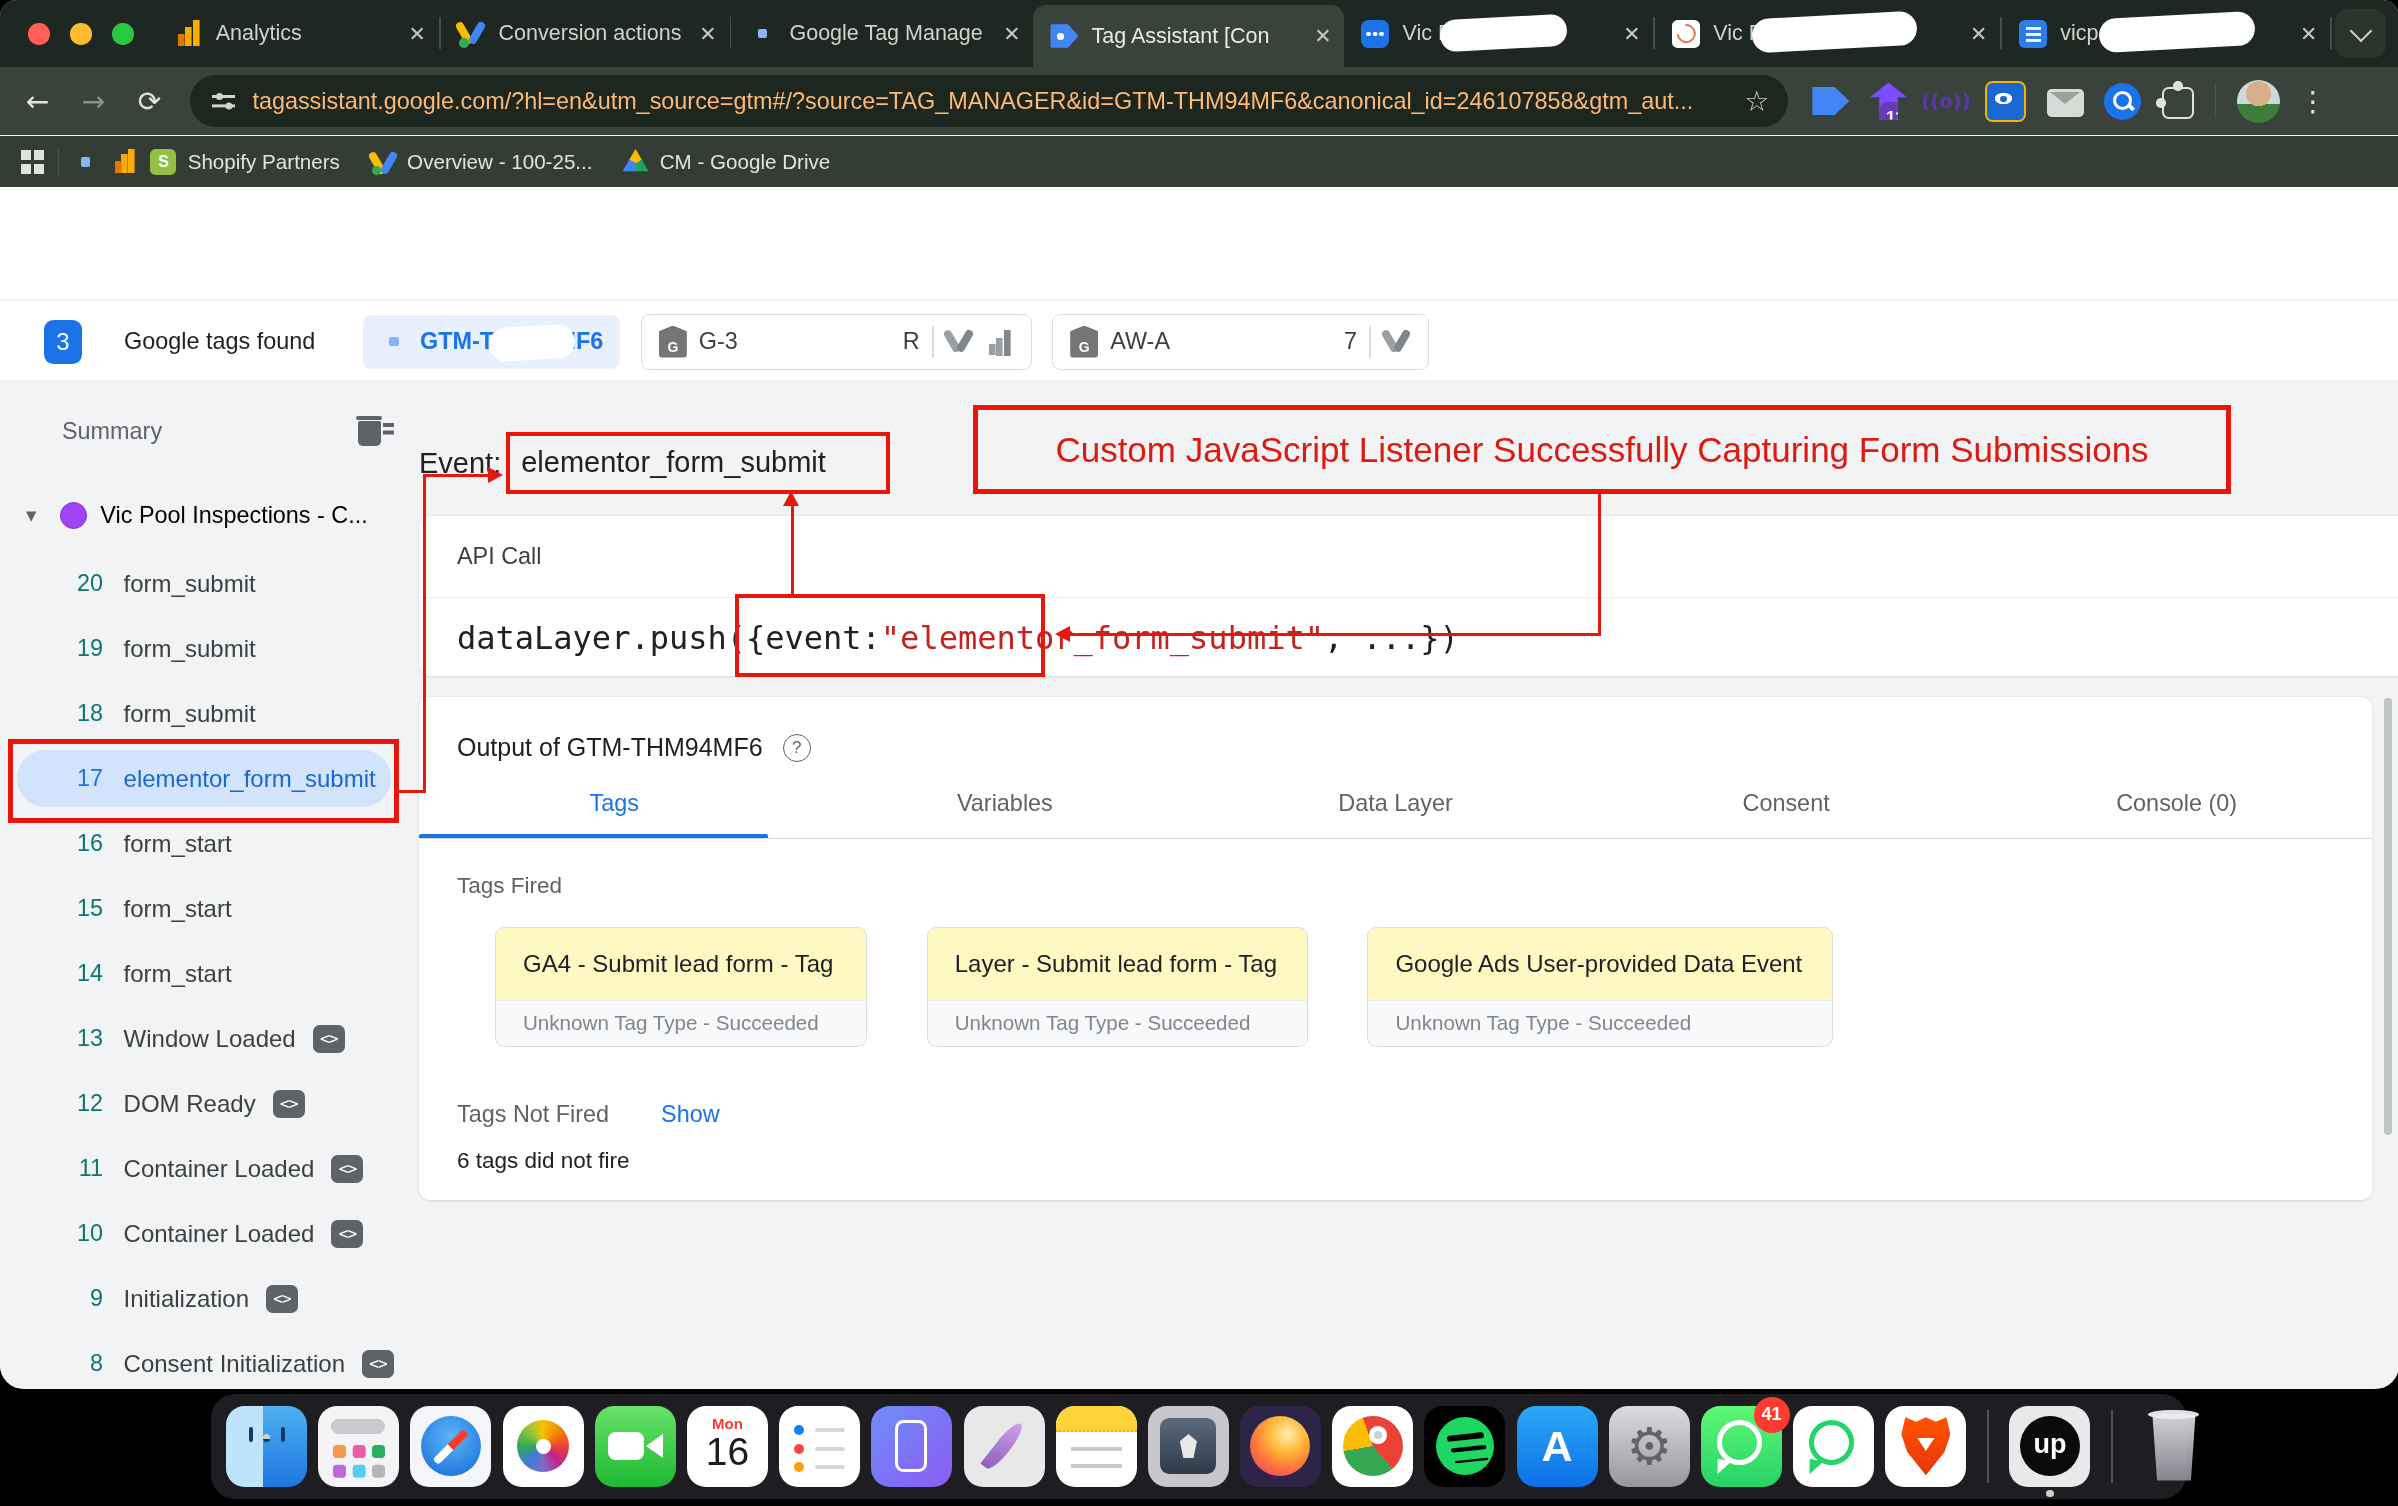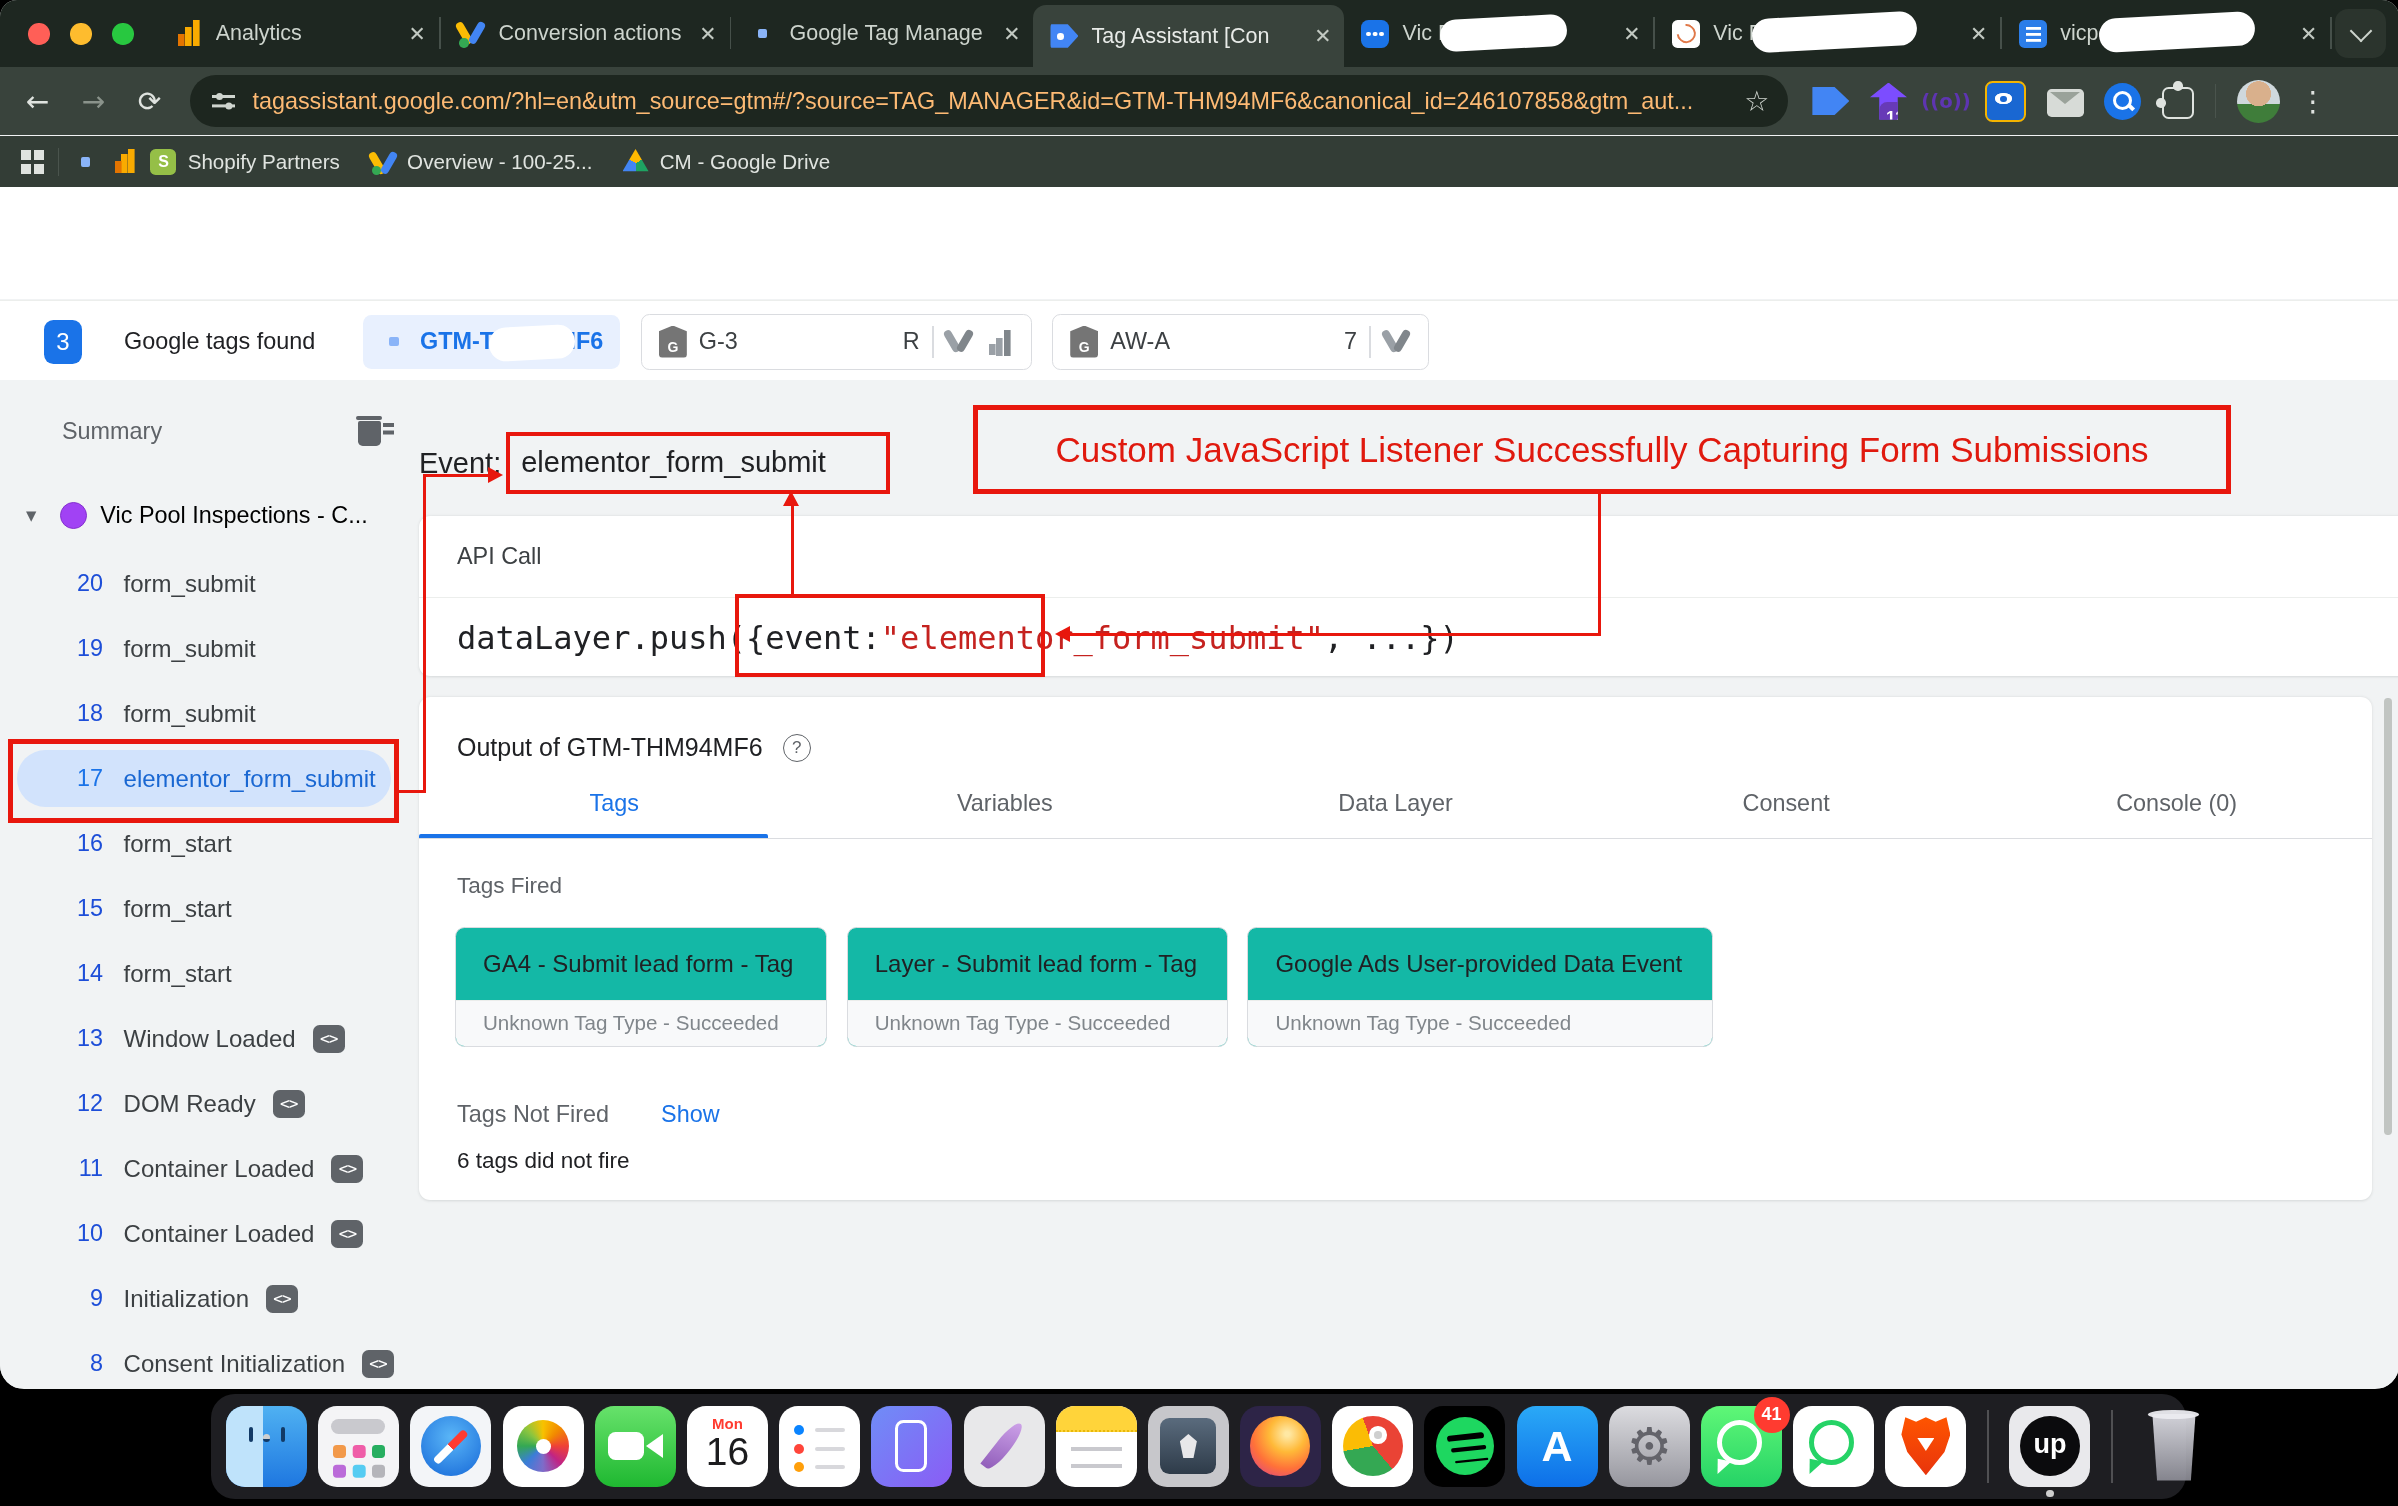--- a/index.html
+++ b/index.html
@@ -115,21 +115,21 @@
   .trashico{position:relative;width:32px;height:34px;margin-left:auto;}
   .trashico .bin{position:absolute;left:0;top:6.6px;width:22.5px;height:25px;background:#5f6368;border-radius:1.9px 1.9px 4.7px 4.7px;}
   .trashico .lid{position:absolute;left:-1.9px;top:1.9px;width:26px;height:3.7px;background:#5f6368;border-radius:1.9px;}
   .trashico .lines{position:absolute;right:-3.7px;top:9.4px;width:11.2px;height:3.7px;background:#5f6368;box-shadow:0 7.5px 0 #5f6368;}
   .sb-container{position:absolute;left:0;top:105px;height:60px;display:flex;align-items:center;}
   .caret{margin-left:26px;font-size:20.6px;color:#5f6368;font-family:"DejaVu Sans",sans-serif;}
   .pdot{margin-left:24px;width:25px;height:25px;border-radius:50%;background:#a142f4;border:1.9px solid #8430ce;flex:none;}
   .sb-container .lbl{margin-left:13px;font-size:23.4px;font-weight:500;color:#000000;white-space:nowrap;}
   .sb-list{position:absolute;left:0;top:171px;width:412px;}
   .sb-item{height:65px;display:flex;align-items:center;padding-left:62px;position:relative;}
-  .sb-item .num{width:41px;text-align:right;font-size:23.4px;color:#1d4ed8;position:relative;z-index:2;}
+  .sb-item .num{width:41px;text-align:right;font-size:23.4px;color:#0f766e;position:relative;z-index:2;}
   .sb-item .lbl{margin-left:20.6px;font-size:24px;color:#3c4043;position:relative;z-index:2;white-space:nowrap;}
   .sb-item.sel::before{content:"";position:absolute;left:17px;right:20.6px;top:3.7px;bottom:3.7px;background:#d2e3fc;border-radius:37px;}
   .sb-item.sel .num{color:#1a73e8;}
   .sb-item.sel .lbl{color:#1967d2;}
   .codebadge{margin-left:17px;min-width:32px;height:28px;background:#5f6368;border-radius:6.6px;color:#fff;font-size:16px;letter-spacing:-0.9px;display:flex;align-items:center;justify-content:center;font-family:"DejaVu Sans Mono",monospace;position:relative;z-index:2;}
 
   
   .event-label{position:absolute;left:419px;top:52px;height:62px;line-height:62px;font-size:29px;color:#202124;}
   .event-box{position:absolute;left:506px;top:52px;width:384px;height:62px;border:4.7px solid #e8170d;box-sizing:border-box;z-index:40;}
   .event-box .nm{position:absolute;left:11.2px;top:0;height:52px;line-height:52px;font-size:29px;color:#202124;white-space:nowrap;}
@@ -147,21 +147,21 @@
   
   .out-card{position:absolute;left:419px;top:317px;width:1953px;height:503px;background:#fff;border-radius:11.2px;box-shadow:0 0.9px 2.8px rgba(60,64,67,.15);}
   .out-title{display:flex;align-items:center;gap:20px;padding:36px 0 0 38px;font-size:25px;color:#202124;}
   .helpico{width:28px;height:28px;border:1.9px solid #5f6368;border-radius:50%;color:#5f6368;font-size:17px;display:flex;align-items:center;justify-content:center;box-sizing:border-box;}
   .out-tabs{display:flex;margin-top:28px;border-bottom:0.9px solid #dadce0;}
   .out-tab{flex:1;text-align:center;font-size:23.4px;color:#5f6368;padding-bottom:20.6px;position:relative;}
   .out-tab.active{color:#1a73e8;font-weight:500;}
   .out-tab.active::after{content:"";position:absolute;left:0;bottom:0;width:349px;height:3.7px;background:#1a73e8;border-radius:1.9px 1.9px 0 0;}
   .fired-lbl{margin:34px 0 0 38px;font-size:22.5px;color:#5f6368;}
   .fired-row{display:flex;gap:19.7px;margin:28px 0 0 36px;}
-  .fired-card{border:0.9px solid #dadce0;border-radius:9.4px;overflow:hidden;background:#14b8a6;}
+  .fired-card{border:0.9px solid #dadce0;border-radius:9.4px;overflow:hidden;background:#fef9c3;margin-left:40px;}
   .fired-card .t{height:72px;display:flex;align-items:center;padding:0 27px;font-size:24px;color:#202124;white-space:nowrap;}
   .fired-card .s{height:45px;display:flex;align-items:center;padding:0 27px;font-size:20.6px;color:#80868b;background:#f8f9fa;border-top:0.9px solid #ebedeb;}
   .nf-row{display:flex;gap:52px;margin:54px 0 0 38px;align-items:baseline;}
   .nf-lbl{font-size:23.4px;color:#5f6368;}
   .nf-show{font-size:23.4px;color:#1a73e8;font-weight:500;}
   .nf-note{margin:20.6px 0 0 38px;font-size:22.5px;color:#202124;}
 
   
   .rline{position:absolute;background:#e8170d;z-index:45;}
   .arr{position:absolute;width:0;height:0;z-index:45;}

